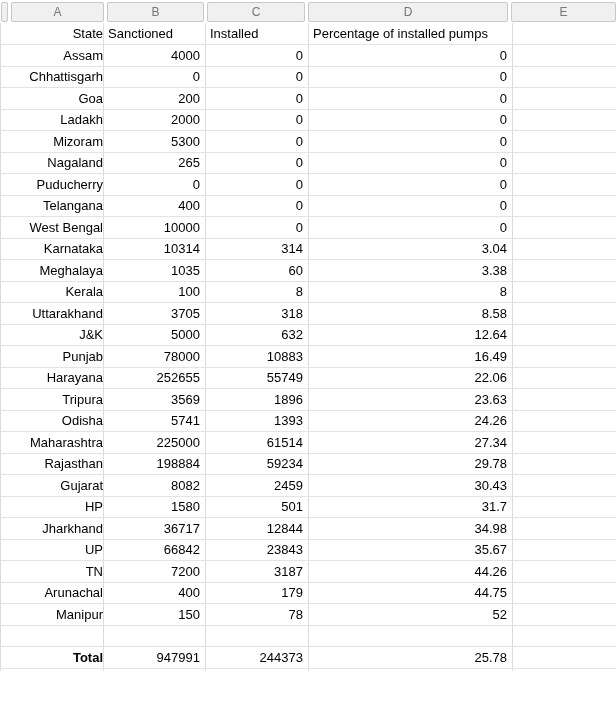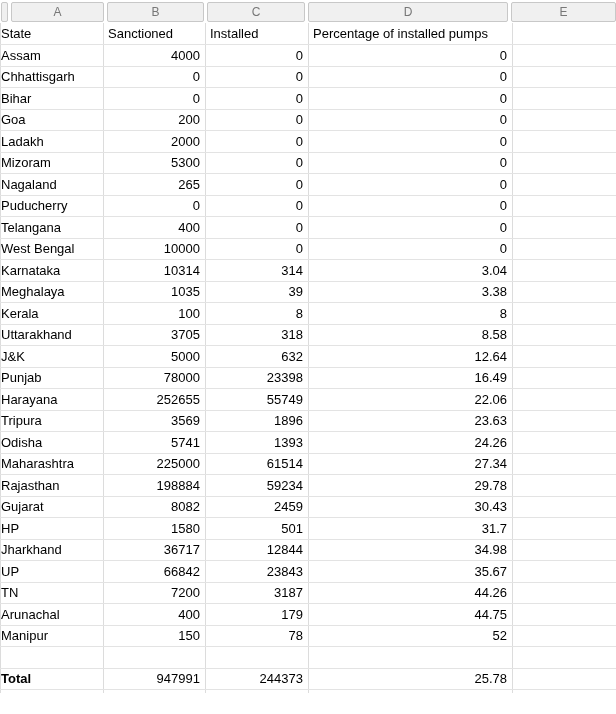--- a/index.html
+++ b/index.html
@@ -30,21 +30,21 @@
     border-collapse: collapse; table-layout: fixed;
     width: 616px; border-left: 1px solid #dcdcdc;
   }
   td, th {
     border-right: 1px solid #dcdcdc;
     border-bottom: 1px solid #e3e3e3;
     height: 21.5px; font-size: 13px; color: #000;
     font-weight: 400; vertical-align: middle;
     overflow: hidden; white-space: nowrap;
   }
-  .a   { text-align: left;  padding-left: 0; }
+  .a   { text-align: right;  padding-left: 7px; }
   .hl  { text-align: left;  padding-left: 4px; margin-top: 40px; }
   .num { text-align: right; padding-right: 5px; }
   .bold { font-weight: 700; }
   tr.partial td { height: 3px; border-bottom: none; }
 </style>
 </head>
 <body>
 
 <div>
 
@@ -83,27 +83,20 @@
           <td></td>
         </tr>
         <tr>
           <td class="a">Chhattisgarh</td>
           <td class="num">0</td>
           <td class="num">0</td>
           <td class="num">0</td>
           <td></td>
         </tr>
         <tr>
-          <td class="a">Bihar</td>
-          <td class="num">0</td>
-          <td class="num">0</td>
-          <td class="num">0</td>
-          <td></td>
-        </tr>
-        <tr>
           <td class="a">Goa</td>
           <td class="num">200</td>
           <td class="num">0</td>
           <td class="num">0</td>
           <td></td>
         </tr>
         <tr>
           <td class="a">Ladakh</td>
           <td class="num">2000</td>
           <td class="num">0</td>
@@ -148,21 +141,21 @@
         <tr>
           <td class="a">Karnataka</td>
           <td class="num">10314</td>
           <td class="num">314</td>
           <td class="num">3.04</td>
           <td></td>
         </tr>
         <tr>
           <td class="a">Meghalaya</td>
           <td class="num">1035</td>
-          <td class="num">39</td>
+          <td class="num">60</td>
           <td class="num">3.38</td>
           <td></td>
         </tr>
         <tr>
           <td class="a">Kerala</td>
           <td class="num">100</td>
           <td class="num">8</td>
           <td class="num">8</td>
           <td></td>
         </tr>
@@ -176,21 +169,21 @@
         <tr>
           <td class="a">J&amp;K</td>
           <td class="num">5000</td>
           <td class="num">632</td>
           <td class="num">12.64</td>
           <td></td>
         </tr>
         <tr>
           <td class="a">Punjab</td>
           <td class="num">78000</td>
-          <td class="num">23398</td>
+          <td class="num">10883</td>
           <td class="num">16.49</td>
           <td></td>
         </tr>
         <tr>
           <td class="a">Harayana</td>
           <td class="num">252655</td>
           <td class="num">55749</td>
           <td class="num">22.06</td>
           <td></td>
         </tr>

